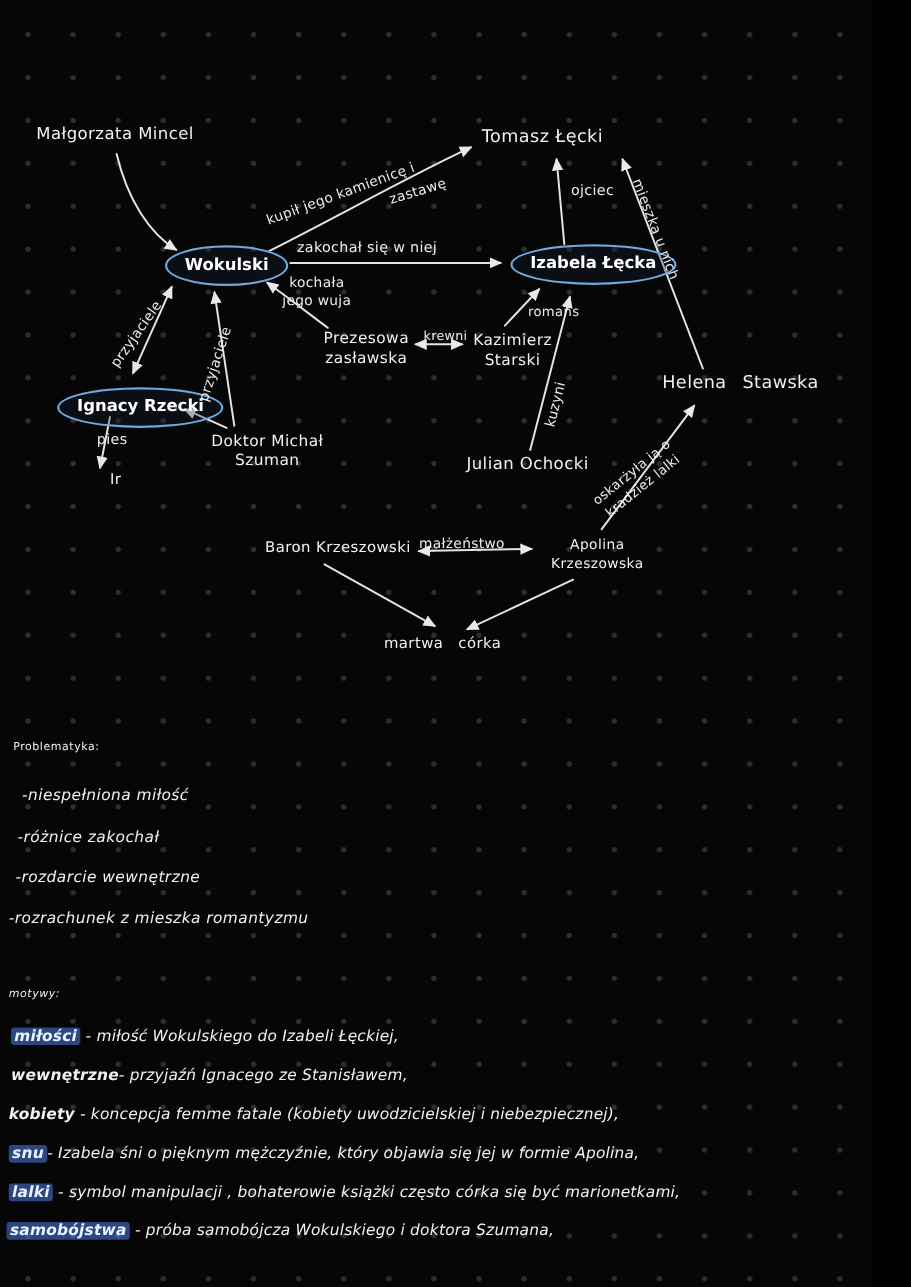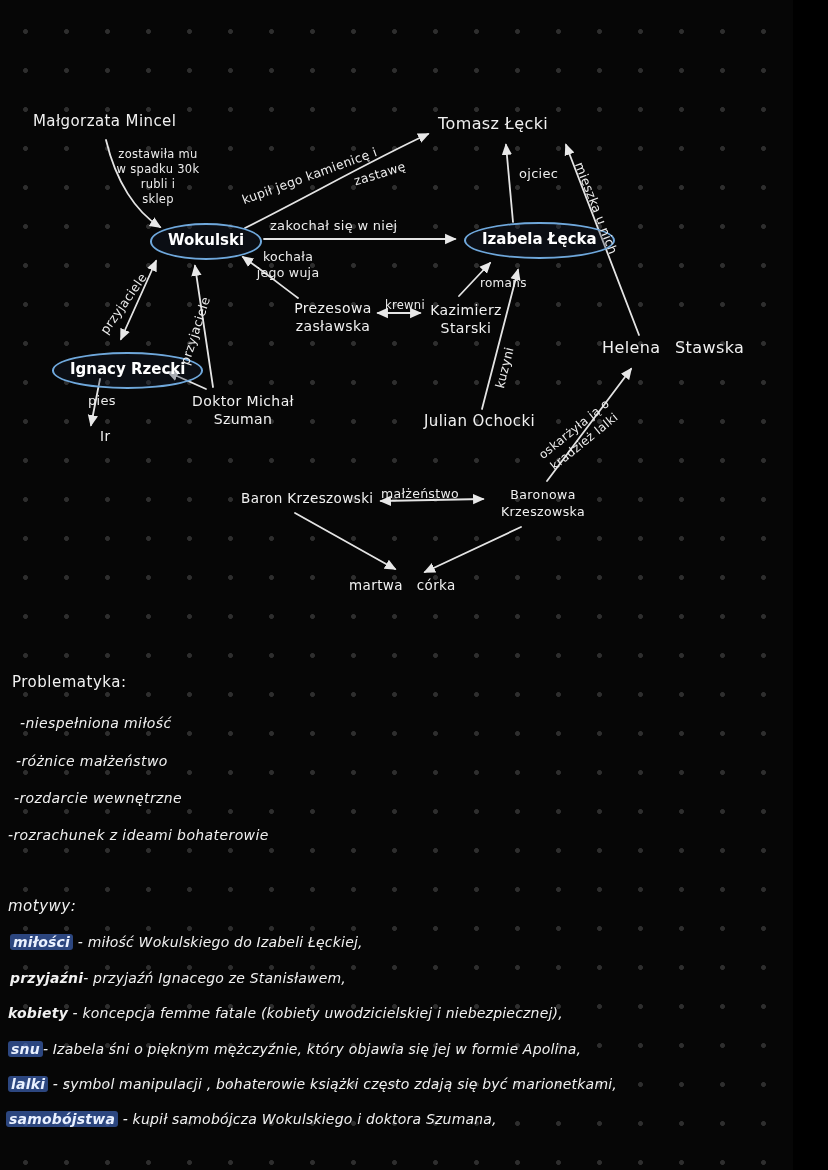--- a/index.html
+++ b/index.html
@@ -22,21 +22,21 @@
   .sm{font-size:13.5px;}
   .center{text-align:center;}
   .spaced{word-spacing:9px;}
   .cloud{
     font-size:15px;font-weight:bold;color:#fff;
     border:2.5px solid var(--accent);border-radius:50%;
     padding:6px 16px 7px;background:rgba(22,34,52,.3);
   }
   .elabel{font-size:12.5px;color:#ececec;letter-spacing:.3px;line-height:1.3;}
   .rot{transform-origin:left top;}
-  .heading{font-size:15px;letter-spacing:.5px;}
+  .heading{font-size:10px;letter-spacing:.5px;}
   .it{font-style:italic;}
   .list-item{font-size:14px;font-style:italic;letter-spacing:.4px;text-align:center;}
   .mot-line{font-size:14px;font-style:italic;letter-spacing:.2px;white-space:normal;width:812px;}
   .term{font-weight:bold;}
   .hl{background:rgba(77,123,228,.55);border-radius:3px;padding:0 3px;color:#eaf1ff;margin-top:33px;}
 </style>
 </head>
 <body>
 
 <div class="canvas">
@@ -75,69 +75,65 @@
   <div class="node cloud" style="left:52px;top:352px">Ignacy Rzecki</div>
   <div class="node name center" style="left:188px;top:392px;width:110px">Doktor Michał
 Szuman</div>
   <div class="node name center" style="left:288px;top:299px;width:90px">Prezesowa
 zasławska</div>
   <div class="node name center" style="left:424px;top:301px;width:84px">Kazimierz
 Starski</div>
   <div class="node name" style="left:424px;top:412px;font-size:15px">Julian Ochocki</div>
   <div class="node name lg spaced" style="left:602px;top:337px">Helena Stawska</div>
   <div class="node name sm" style="left:241px;top:490px">Baron Krzeszowski</div>
-  <div class="node name sm center" style="left:488px;top:487px;width:110px;font-size:12.5px">Baronowa
+  <div class="node name sm center" style="left:488px;top:487px;width:110px;font-size:12.5px">Apolina
 Krzeszowska</div>
   <div class="node name sm spaced" style="left:349px;top:577px">martwa córka</div>
   <div class="node name sm" style="left:100px;top:428px">Ir</div>
 
-  <div class="elabel center" style="left:108px;top:147px;width:100px;font-size:11.5px">zostawiła mu
-w spadku 30k
-rubli i
-sklep</div>
   <div class="elabel rot" style="left:240px;top:193px;transform:rotate(-20deg)">kupił jego kamienicę i</div>
   <div class="elabel rot" style="left:352px;top:174px;transform:rotate(-17deg)">zastawę</div>
   <div class="elabel" style="left:270px;top:218px;font-size:13px">zakochał się w niej</div>
   <div class="elabel center" style="left:246px;top:249px;width:84px">kochała
 jego wuja</div>
   <div class="elabel" style="left:519px;top:166px;font-size:13px">ojciec</div>
   <div class="elabel rot" style="left:586px;top:160px;transform:rotate(69deg)">mieszka u nich</div>
   <div class="elabel" style="left:480px;top:276px;font-size:12px">romans</div>
   <div class="elabel" style="left:385px;top:298px;font-size:11.5px">krewni</div>
   <div class="elabel rot" style="left:492px;top:386px;transform:rotate(-76deg)">kuzyni</div>
   <div class="elabel rot" style="left:97px;top:328px;transform:rotate(-55deg)">przyjaciele</div>
   <div class="elabel rot" style="left:177px;top:362px;transform:rotate(-72deg)">przyjaciele</div>
   <div class="elabel" style="left:88px;top:393px;font-size:13px">pies</div>
   <div class="elabel rot center" style="left:536px;top:451px;transform:rotate(-39deg);font-size:12px">oskarżyła ją o
 kradzież lalki</div>
   <div class="elabel" style="left:381px;top:486px">małżeństwo</div>
 
   <section>
     <div class="heading" style="left:12px;top:673px">Problematyka:</div>
     <div class="list-item" style="left:20px;top:714px">-niespełniona miłość</div>
-    <div class="list-item" style="left:16px;top:752px">-różnice małżeństwo</div>
+    <div class="list-item" style="left:16px;top:752px">-różnice zakochał</div>
     <div class="list-item" style="left:14px;top:789px">-rozdarcie wewnętrzne</div>
-    <div class="list-item" style="left:8px;top:826px">-rozrachunek z ideami bohaterowie</div>
+    <div class="list-item" style="left:8px;top:826px">-rozrachunek z mieszka romantyzmu</div>
   </section>
 
   <section>
     <div class="heading it" style="left:8px;top:897px">motywy:</div>
     <div class="mot-line" style="left:10px;top:933px">
       <span class="term hl">miłości</span><span> - miłość Wokulskiego do Izabeli Łęckiej,</span>
     </div>
     <div class="mot-line" style="left:10px;top:969px">
-      <span class="term">przyjaźni</span><span>- przyjaźń Ignacego ze Stanisławem,</span>
+      <span class="term">wewnętrzne</span><span>- przyjaźń Ignacego ze Stanisławem,</span>
     </div>
     <div class="mot-line" style="left:8px;top:1004px">
       <span class="term">kobiety</span><span> - koncepcja femme fatale (kobiety uwodzicielskiej i niebezpiecznej),</span>
     </div>
     <div class="mot-line" style="left:8px;top:1040px">
       <span class="term hl">snu</span><span>- Izabela śni o pięknym mężczyźnie, który objawia się jej w formie Apolina,</span>
     </div>
     <div class="mot-line" style="left:8px;top:1075px">
-      <span class="term hl">lalki</span><span> - symbol manipulacji , bohaterowie książki często zdają się być marionetkami,</span>
+      <span class="term hl">lalki</span><span> - symbol manipulacji , bohaterowie książki często córka się być marionetkami,</span>
     </div>
     <div class="mot-line" style="left:6px;top:1110px">
-      <span class="term hl">samobójstwa</span><span> - kupił samobójcza Wokulskiego i doktora Szumana,</span>
+      <span class="term hl">samobójstwa</span><span> - próba samobójcza Wokulskiego i doktora Szumana,</span>
     </div>
   </section>
 
 </div>
 
 </body></html>

